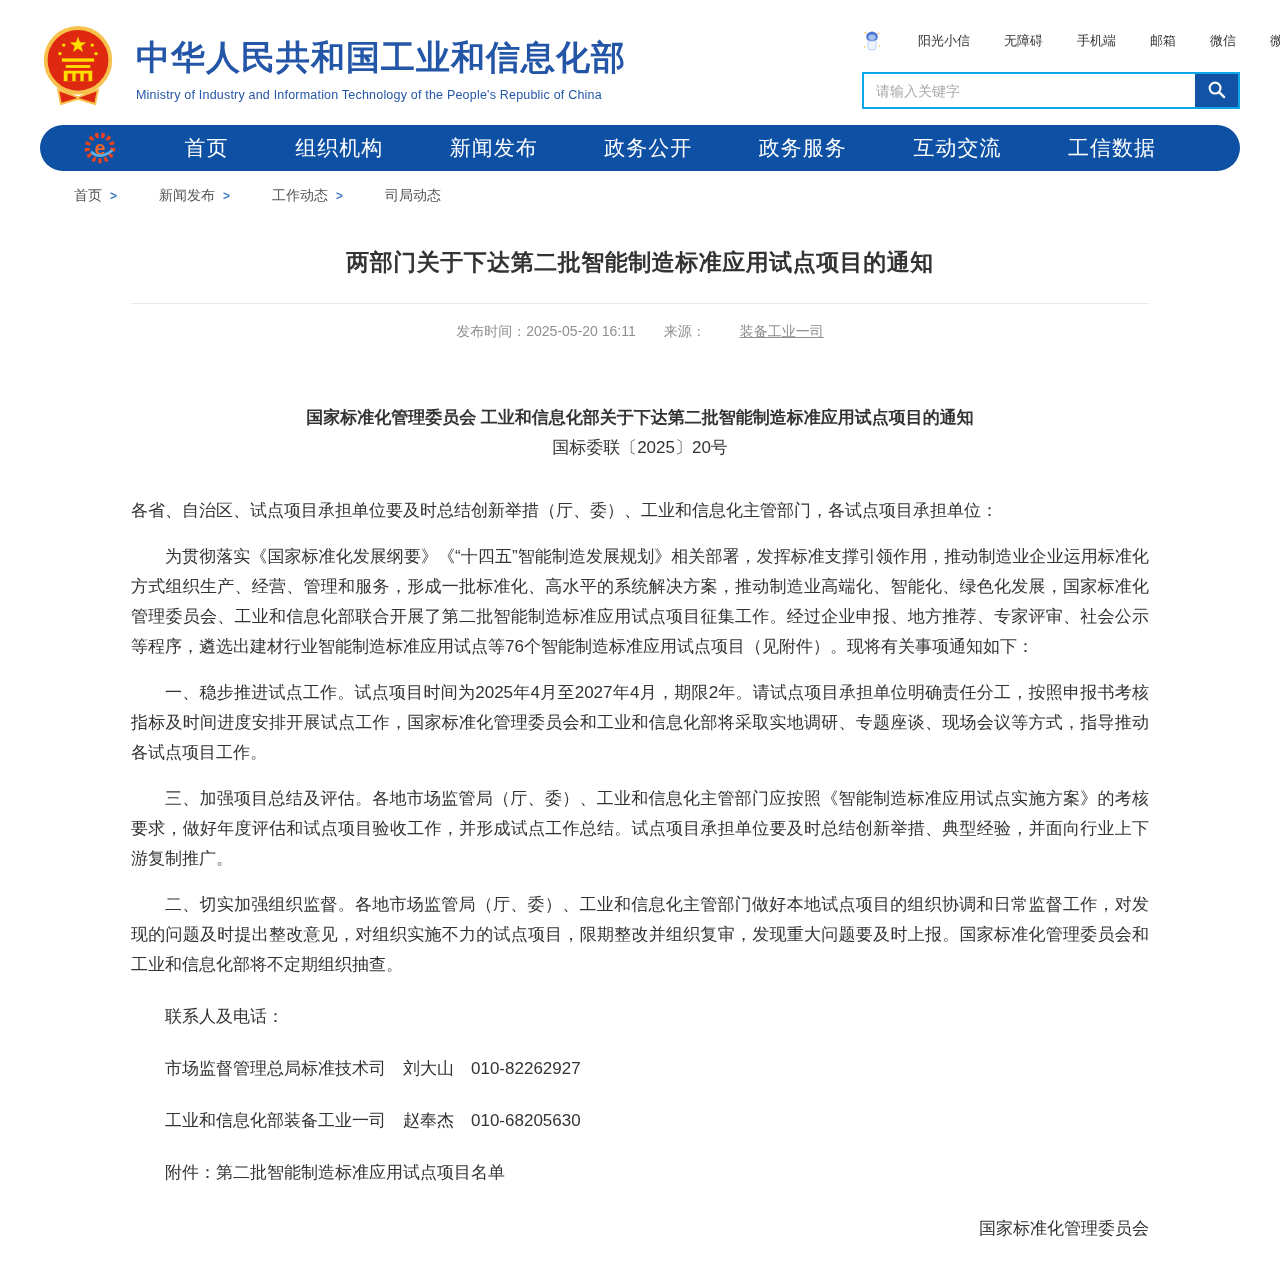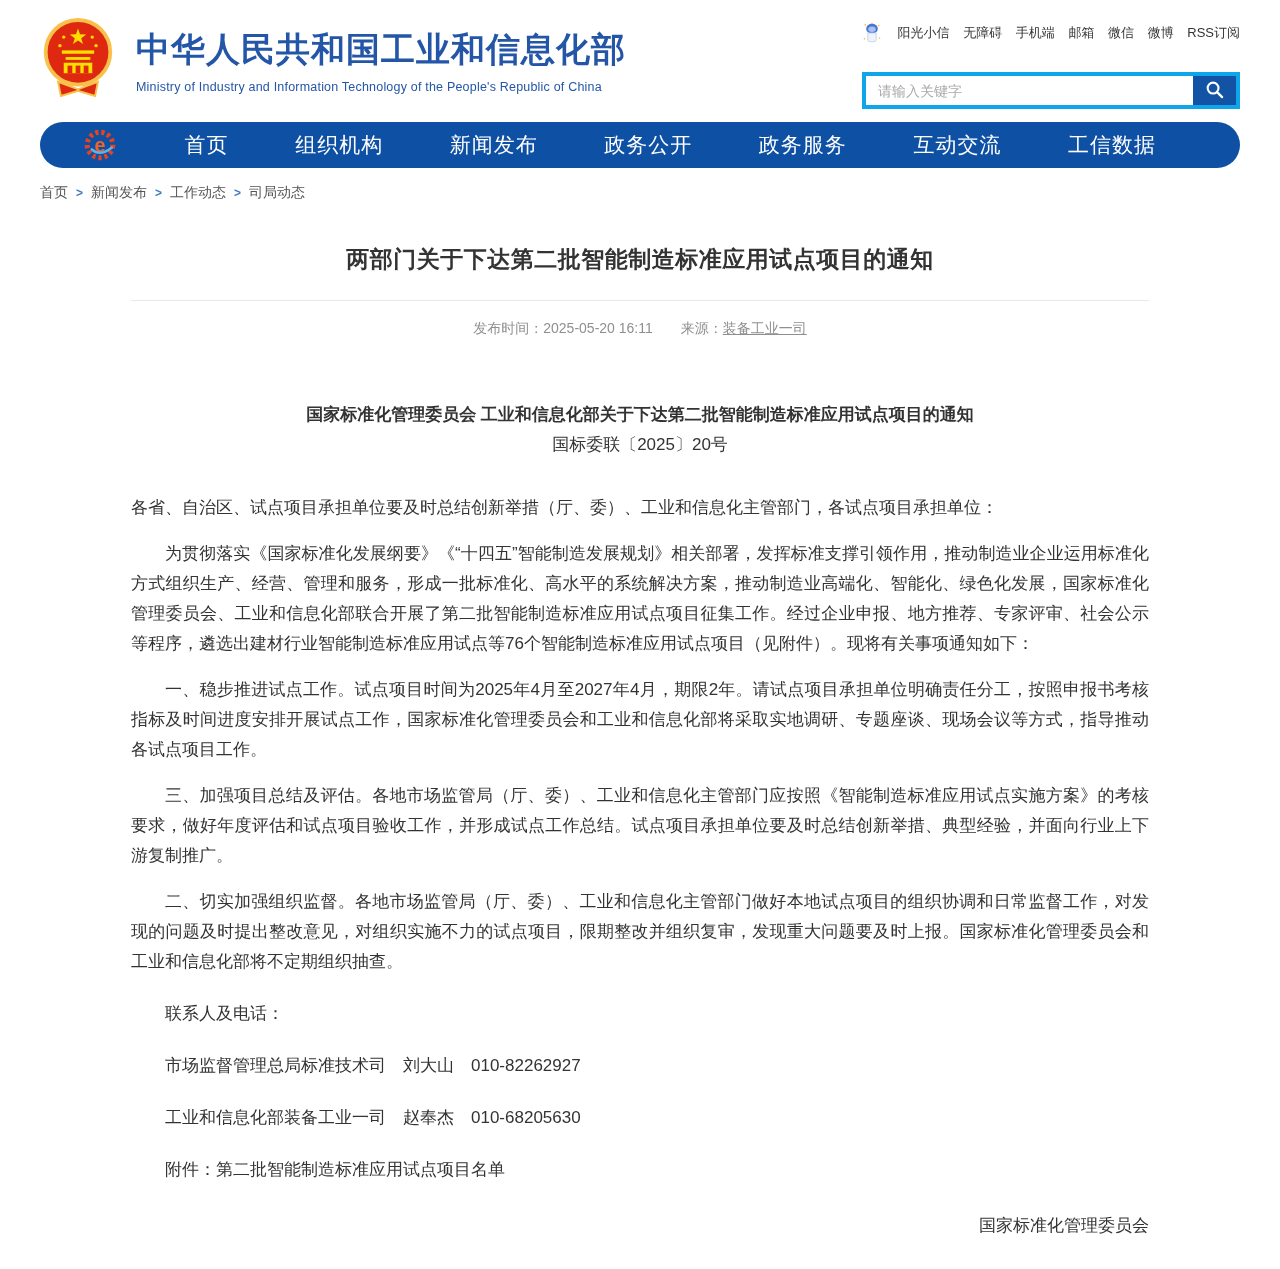--- a/index.html
+++ b/index.html
@@ -2,36 +2,36 @@
 <html><head>
 <meta charset="utf-8">
 <style>
   * { margin:0; padding:0; box-sizing:border-box; }
   html,body { background:#fff; }
   body {
     width:1280px; height:1269px; overflow:hidden;
     font-family:"Liberation Sans","DejaVu Sans",sans-serif;
     color:#333;
   }
-  a { text-decoration:none; color:inherit; cursor:pointer; }
+  a { text-decoration:none; color:inherit; cursor:pointer;margin-left:34px; }
 
   
-  .header { width:1200px; margin:0 auto; padding-top:16px; display:flex; justify-content:space-between; align-items:flex-start; }
+  .header { width:1200px; margin:0 auto; padding-top:24px; display:flex; justify-content:space-between; align-items:flex-start; }
   .brand { display:flex; align-items:center; gap:20px; }
   .brand-text .site-title {
     font-size:34px; font-weight:bold; color:#2456a8; letter-spacing:1px; white-space:nowrap;
   }
   .brand-text .site-subtitle {
     font-size:12.5px; font-weight:normal; color:#2456a8; margin-top:7px; letter-spacing:0.2px; white-space:nowrap;
   }
   .header-right { width:378px; padding-top:6px; }
   .top-links { display:flex; align-items:center; justify-content:space-between; font-size:13px; color:#333; }
   .top-links a { white-space:nowrap; }
   .top-links .mascot { display:inline-flex; margin-right:2px; }
-  .search-bar { margin-top:28px; display:flex; height:37px; border:4px solid #0ea5e9; }
+  .search-bar { margin-top:20px; display:flex; height:37px; border:2px solid #0ea5e9; }
   .search-bar input {
     flex:1; border:none; outline:none; padding:0 12px; font-size:14px; color:#333;
     font-family:"Liberation Sans","DejaVu Sans",sans-serif;
   }
   .search-bar input::placeholder { color:#a9a9a9; }
   .search-btn { width:43px; border:none; background:#1353a6; display:flex; align-items:center; justify-content:center; cursor:pointer; }
 
   
   .nav {
     width:1200px; height:46px; margin:13px auto 0; background:#0d50a4; border-radius:23px;

